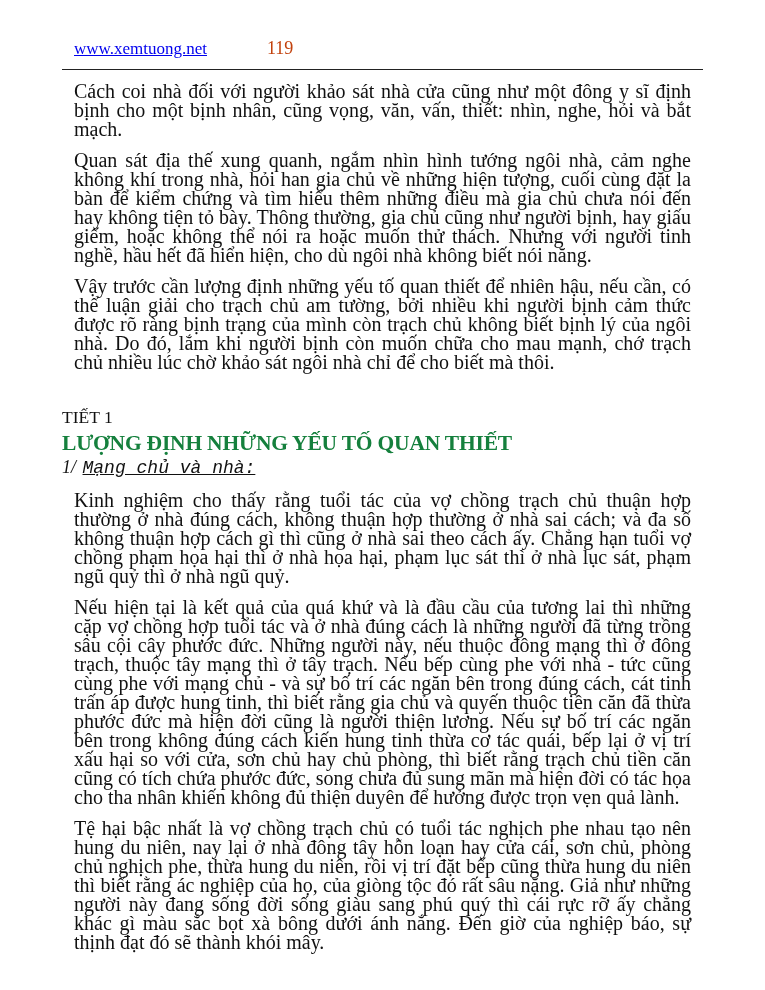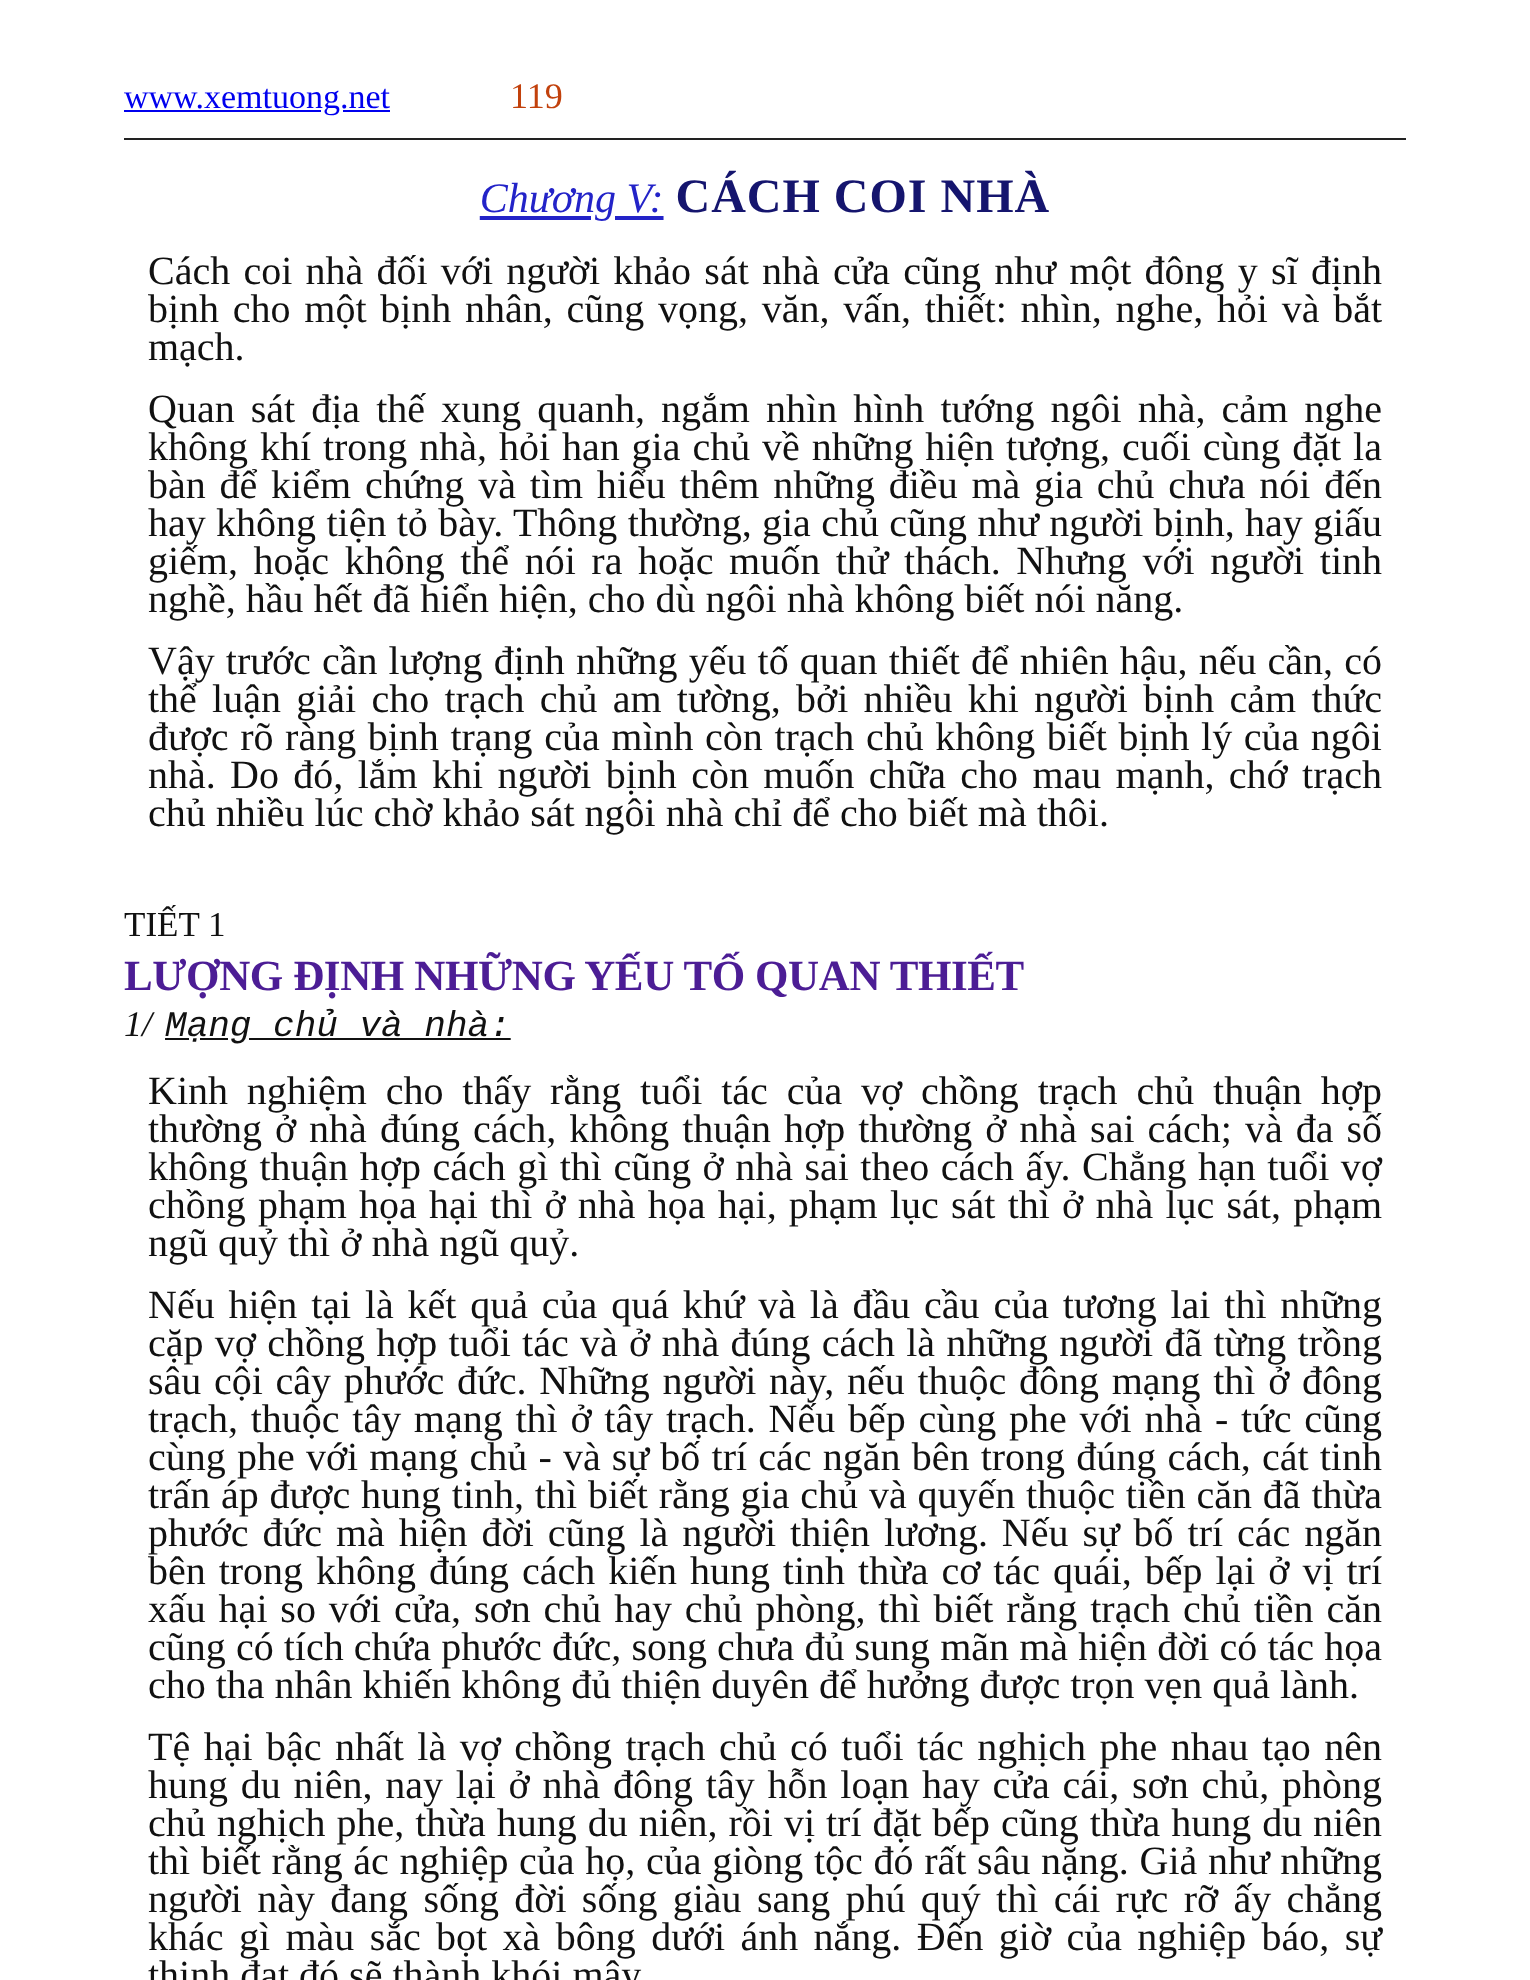--- a/index.html
+++ b/index.html
@@ -33,20 +33,21 @@
   }
   .header .right-group {
     display: flex;
     align-items: baseline;
     gap: 60px;
   }
   .header a.site-link {
     color: #0000ee;
     text-decoration: underline;
     font-size: 17px;
+    margin-left: 12px;
   }
   .header .page-number {
     color: #c2410c;
     font-size: 18px;
   }
   
   .chapter-line {
     text-align: center;
     margin-top: 16px;
     margin-bottom: 14px;
@@ -77,21 +78,21 @@
     font-size: 17.5px;
     line-height: 22px;
     margin-top: 6px;
   }
   .section-heading {
     font-size: 21.5px;
     font-weight: bold;
     letter-spacing: -0.2px;
     line-height: 26px;
     margin-top: 2px;
-    color: #4c1d95;
+    color: #15803d;
   }
   .muc-line {
     margin-top: 28px;
     white-space: nowrap;
   }
   .muc-label {
     font-size: 18px;
     text-decoration: underline;
     margin-right: 8px;
   }
@@ -119,23 +120,20 @@
 
 <div class="page">
 
   <div class="header">
     <span class="right-group">
       <a href="#" class="site-link">www.xemtuong.net</a>
       <span class="page-number">119</span>
     </span>
   </div>
 
-  <div class="chapter-line">
-    <span class="chapter-label">Chương V:</span><span class="chapter-title">CÁCH COI NHÀ</span>
-  </div>
 
   <div class="body-text">
 
     <p>Cách coi nhà đối với người khảo sát nhà cửa cũng như một đông y sĩ định bịnh cho một bịnh nhân, cũng vọng, văn, vấn, thiết: nhìn, nghe, hỏi và bắt mạch.</p>
     <p>Quan sát địa thế xung quanh, ngắm nhìn hình tướng ngôi nhà, cảm nghe không khí trong nhà, hỏi han gia chủ về những hiện tượng, cuối cùng đặt la bàn để kiểm chứng và tìm hiểu thêm những điều mà gia chủ chưa nói đến hay không tiện tỏ bày. Thông thường, gia chủ cũng như người bịnh, hay giấu giếm, hoặc không thể nói ra hoặc muốn thử thách. Nhưng với người tinh nghề, hầu hết đã hiển hiện, cho dù ngôi nhà không biết nói năng.</p>
     <p>Vậy trước cần lượng định những yếu tố quan thiết để nhiên hậu, nếu cần, có thể luận giải cho trạch chủ am tường, bởi nhiều khi người bịnh cảm thức được rõ ràng bịnh trạng của mình còn trạch chủ không biết bịnh lý của ngôi nhà. Do đó, lắm khi người bịnh còn muốn chữa cho mau mạnh, chớ trạch chủ nhiều lúc chờ khảo sát ngôi nhà chỉ để cho biết mà thôi.</p>
 
     <div class="gap-block"></div>
 
     <div class="tiet-label">TIẾT 1</div>

